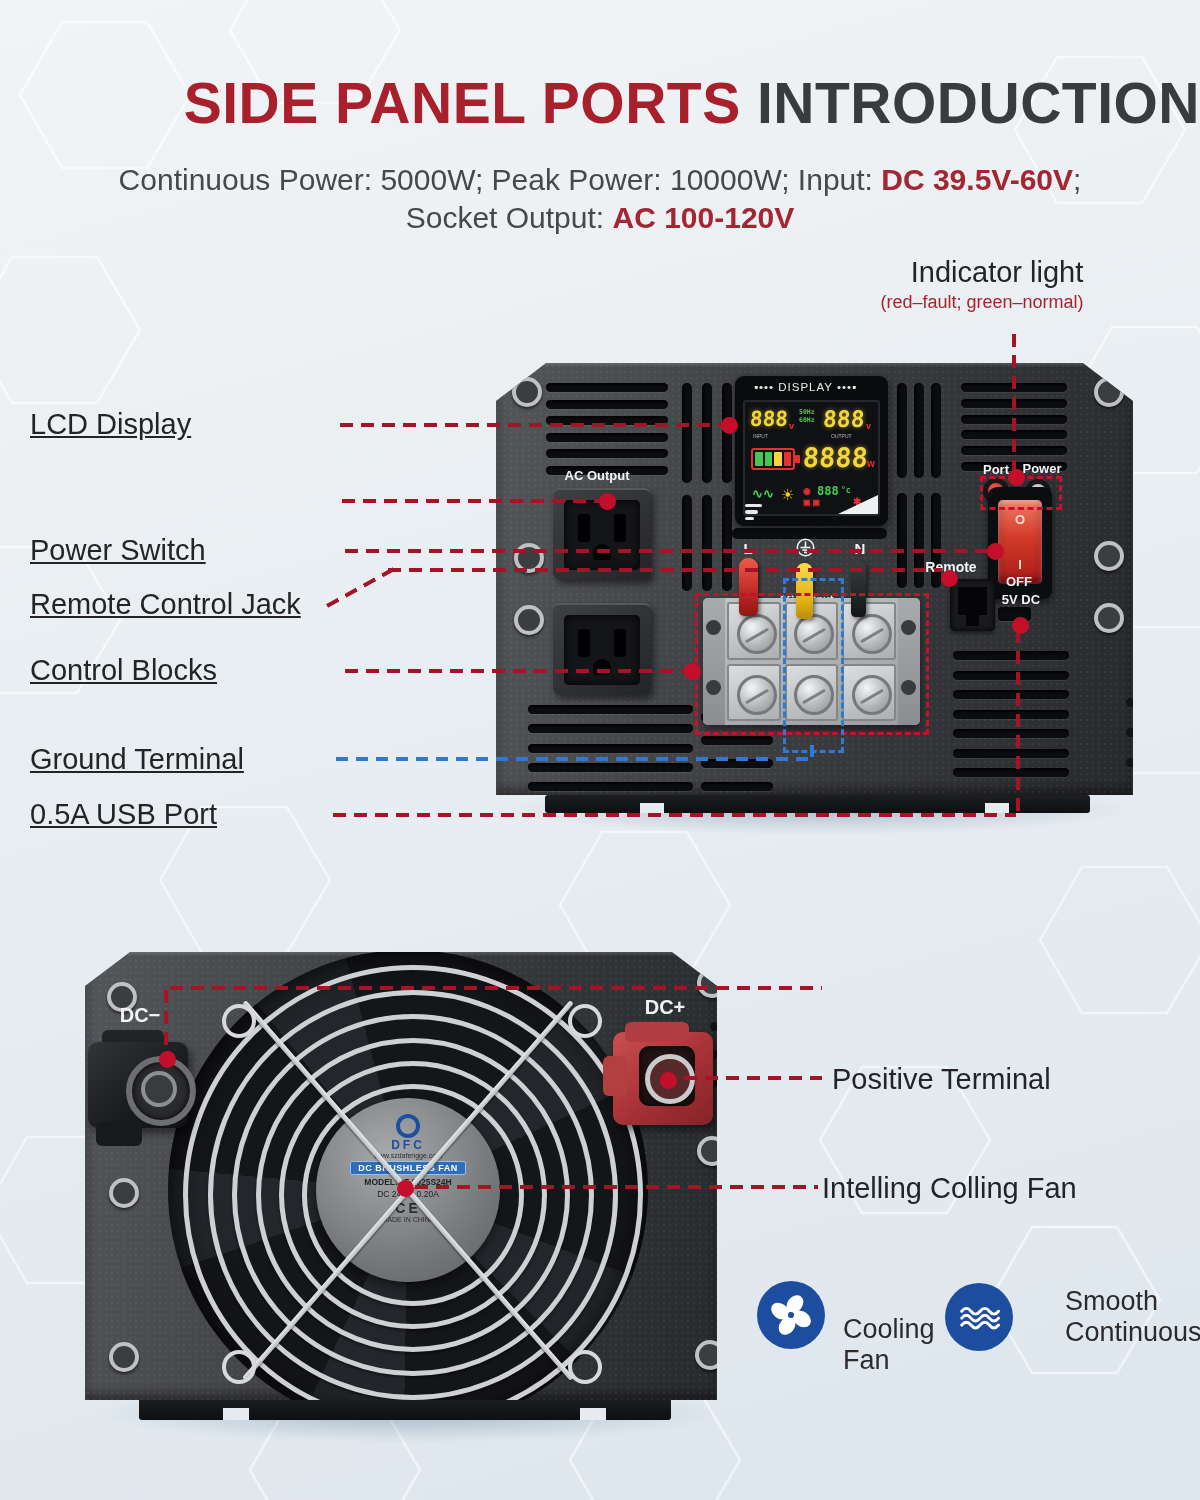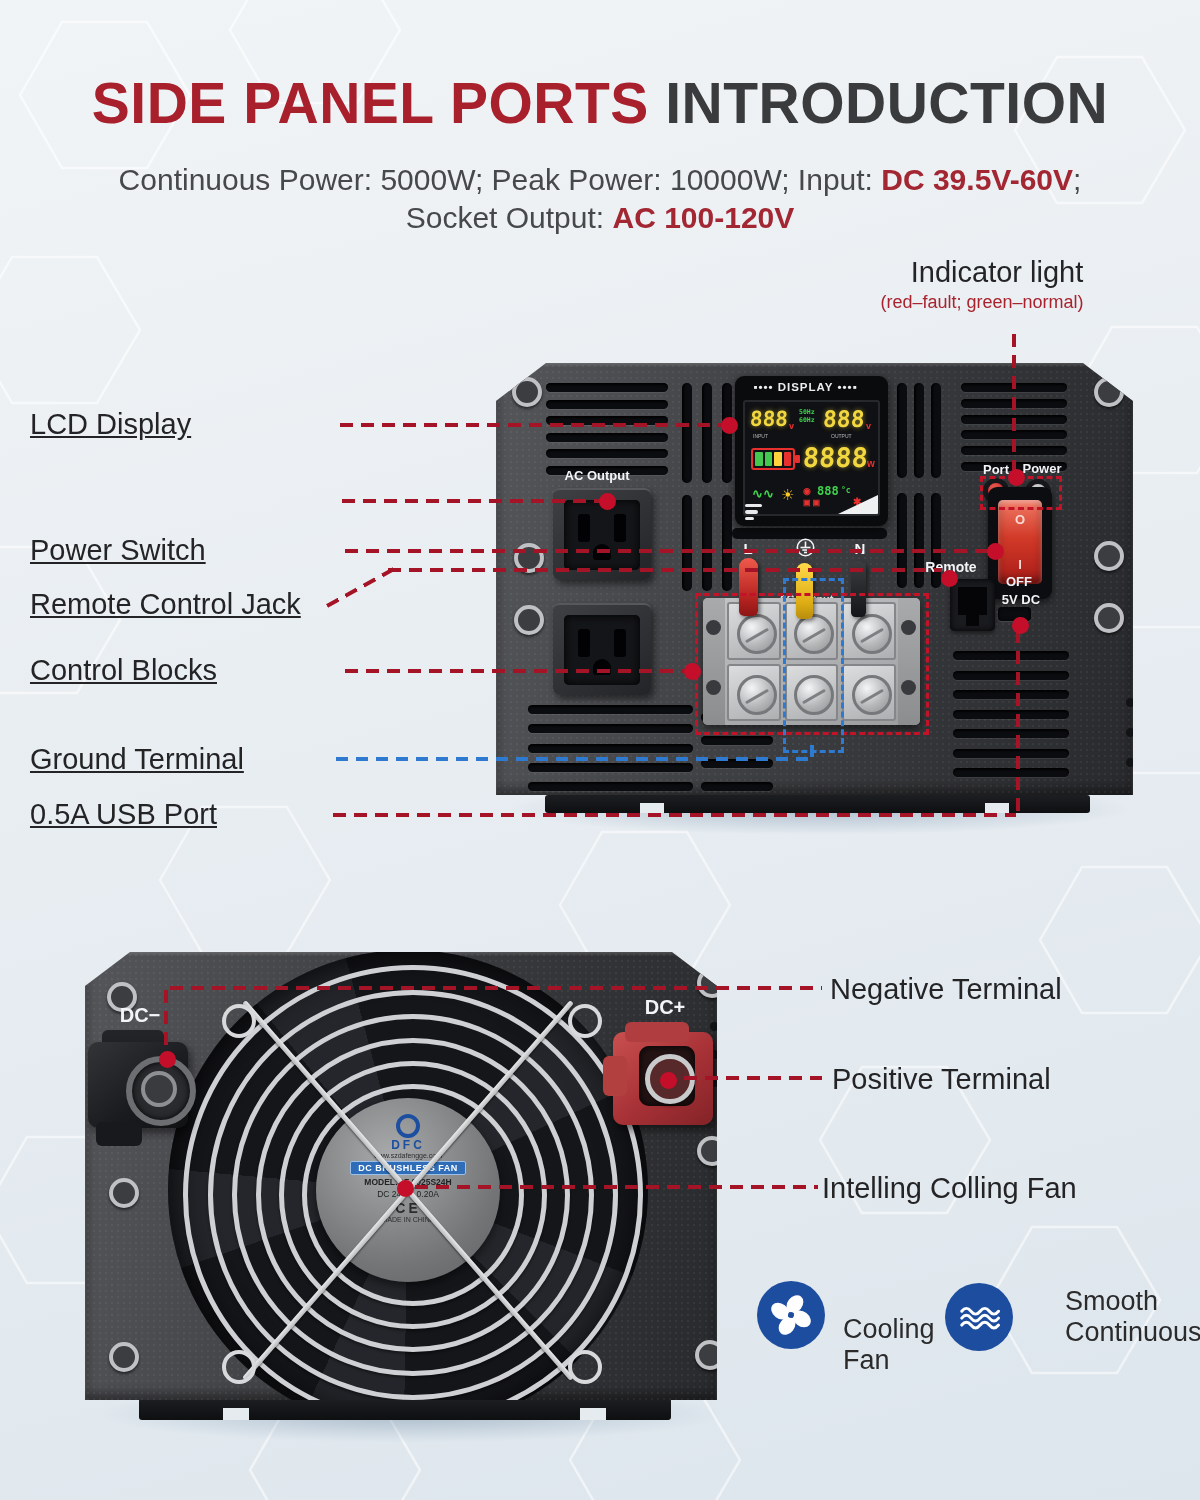--- a/index.html
+++ b/index.html
@@ -3,21 +3,21 @@
 <meta charset="utf-8">
 <style>
   html,body{margin:0;padding:0;}
   body{font-family:"Liberation Sans", sans-serif;}
   #page{position:relative;width:1200px;height:1500px;overflow:hidden;
         background:linear-gradient(165deg,#f1f4f6 0%,#e9eef2 40%,#dde6ed 100%);}
   .abs{position:absolute;}
   
   #hexbg{position:absolute;left:0;top:0;z-index:0;}
   
-  .title{width:100%;text-align:center;top:70px;font-size:57px;font-weight:bold;letter-spacing:.5px;color:#3a3b3d;z-index:5;}
+  .title{width:100%;text-align:right;top:70px;font-size:57px;font-weight:bold;letter-spacing:.5px;color:#3a3b3d;z-index:5;}
   .title .red{color:#a8202c;}
   .subtitle{width:100%;text-align:center;font-size:30px;color:#47484a;z-index:5;}
   .subtitle .red{color:#a32733;font-weight:bold;}
   
   .lbl{font-size:29px;color:#242426;z-index:50;white-space:nowrap;}
   .lbl.right-align{width:300px;text-align:left;text-decoration:underline;}
   .ind-title{width:300px;text-align:center;font-size:29px;color:#242426;z-index:50;}
   .ind-note{width:340px;text-align:center;font-size:18px;color:#a8232e;z-index:50;}
   
   .dh{position:absolute;height:4px;background:repeating-linear-gradient(90deg,#a51426 0 13px,transparent 13px 21px);z-index:40;}
@@ -45,21 +45,21 @@
   .vents-v .vslat{width:10px;background:#0b0c0f;border-radius:5px;box-shadow:inset 2px 0 2px rgba(0,0,0,.8);}
   .wlabel{position:absolute;color:#f3f4f6;font-weight:bold;text-align:center;white-space:nowrap;}
   
   .ac-socket{position:absolute;background:linear-gradient(145deg,#3f4044,#232428);border-radius:7px;border-top:2px solid #57585c;box-shadow:3px 4px 7px rgba(0,0,0,.5);}
   .ac-socket .inner{position:absolute;left:11px;top:10px;right:11px;bottom:10px;background:#141518;border-radius:5px;box-shadow:inset 0 0 8px #000;}
   .ac-socket .slotL,.ac-socket .slotR{position:absolute;top:14px;width:12px;height:28px;background:#020204;border-radius:3px;}
   .ac-socket .slotL{left:14px;}.ac-socket .slotR{right:14px;}
   .ac-socket .ground{position:absolute;bottom:10px;left:50%;margin-left:-9px;width:18px;height:16px;background:#020204;border-radius:9px 9px 3px 3px;}
   
   .lcd-unit{position:absolute;background:#0a0b0d;border-radius:9px;box-shadow:0 3px 8px rgba(0,0,0,.6);z-index:12;}
-  .lcd-head{position:absolute;top:5px;left:0;right:12px;text-align:center;color:#eceded;font-size:11.5px;font-weight:bold;letter-spacing:1px;}
+  .lcd-head{position:absolute;top:5px;left:0;right:12px;text-align:center;color:#eceded;font-size:11.5px;font-weight:normal;letter-spacing:1px;}
   .lcd-screen{position:absolute;left:8px;top:24px;right:8px;height:112px;background:#101114;border:2px solid #27282c;border-radius:3px;overflow:hidden;}
   .seg{font-family:"DejaVu Sans Mono",monospace;font-weight:bold;color:#f2d73f;text-shadow:0 0 5px rgba(242,215,63,.55);transform:skewX(-4deg);}
   .unit-red{color:#e8302e;font-weight:bold;}
   .lcd-green{color:#3fd24d;font-family:"DejaVu Sans Mono",monospace;font-weight:bold;}
   .battery{position:absolute;width:44px;height:22px;border:2.5px solid #e8302e;border-radius:3px;display:flex;gap:2px;padding:2px;box-sizing:border-box;}
   .battery:after{content:"";position:absolute;right:-7px;top:5px;width:5px;height:8px;background:#e8302e;border-radius:1px;}
   .battery .bar{flex:1;border-radius:1px;}
   .lcd-tri{position:absolute;right:0;bottom:0;width:0;height:0;border-left:40px solid transparent;border-bottom:19px solid #eff0f1;}
   .menu-bars{position:absolute;left:10px;bottom:6px;display:flex;flex-direction:column;gap:3px;}
   .menu-bars div{height:3.5px;background:#e8e9ea;border-radius:2px;}
@@ -452,21 +452,20 @@
   </div>
 
   <div class="dh" style="left:170px;top:986px;width:652px;"></div>
   <div class="dv" style="left:164px;top:990px;height:66px;"></div>
   <div class="dot" style="left:159px;top:1051px;"></div>
   <div class="dh" style="left:684px;top:1076px;width:138px;"></div>
   <div class="dot" style="left:660px;top:1072px;"></div>
   <div class="dh" style="left:415px;top:1185px;width:403px;"></div>
   <div class="dot" style="left:397px;top:1180px;"></div>
 
-  <div class="abs lbl" style="left:830px;top:973px;">Negative Terminal</div>
   <div class="abs lbl" style="left:832px;top:1063px;">Positive Terminal</div>
   <div class="abs lbl" style="left:822px;top:1172px;">Intelling Colling Fan</div>
 
   <div class="feat-circle" style="left:757px;top:1281px;">
     <svg width="46" height="46" viewBox="0 0 40 40">
       <g fill="#ffffff">
         <g transform="rotate(20 20 20)">
             <ellipse cx="20" cy="10" rx="6.5" ry="8.5" transform="rotate(18 20 10)"></ellipse>
           </g>
         <g transform="rotate(110 20 20)">

